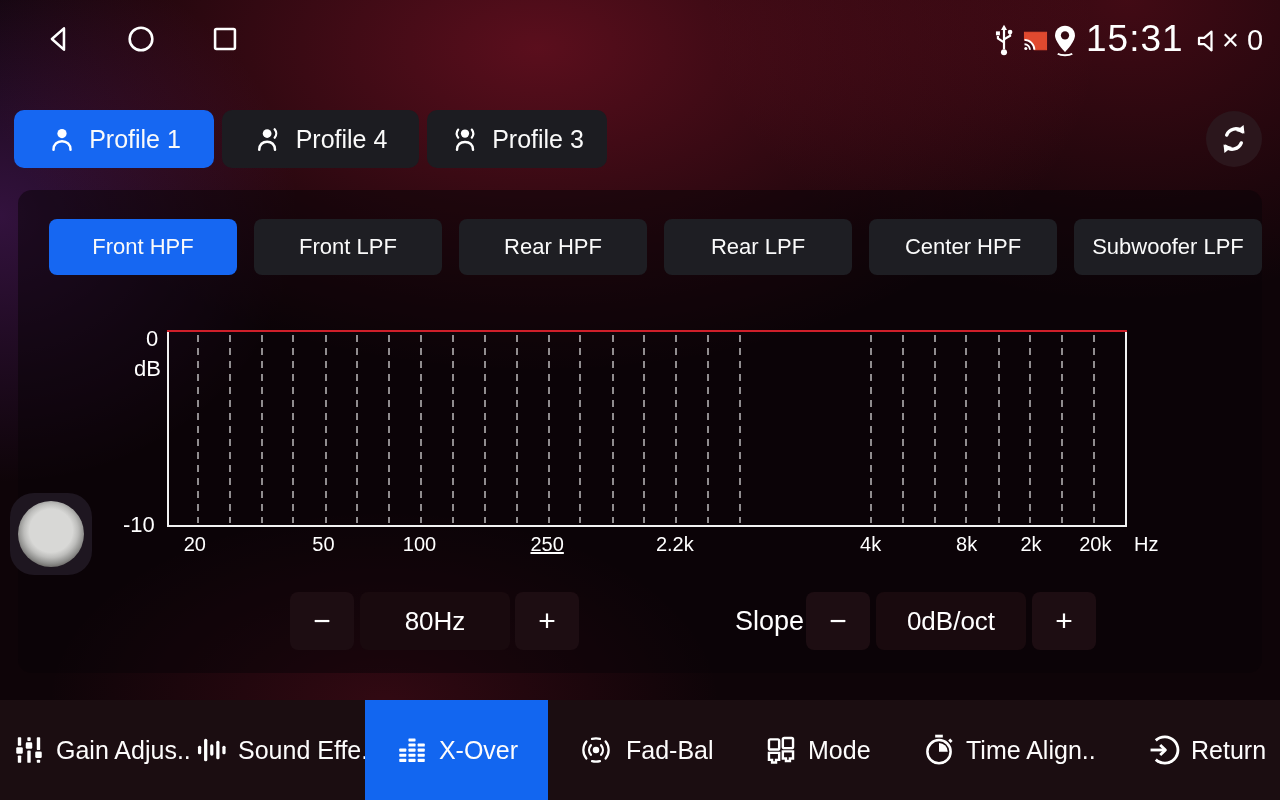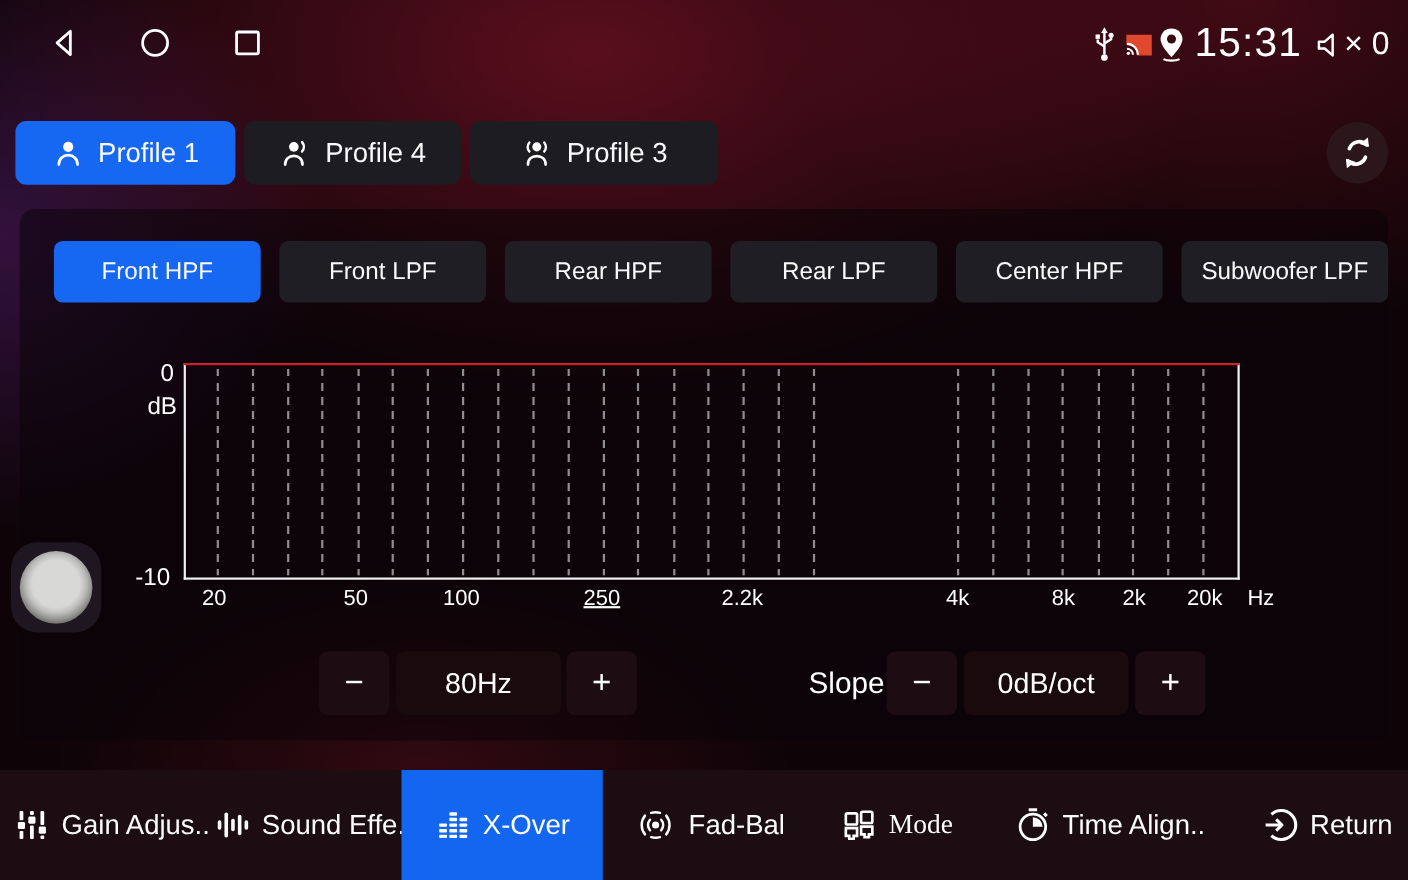--- a/index.html
+++ b/index.html
@@ -23,21 +23,21 @@
   .time { position:absolute; left:1086px; top:18px; font-size:37px; letter-spacing:1px; color:#fff; }
   .voltxt { position:absolute; left:1222px; top:24px; font-size:29px; color:#fff; }
 
   
   .chip { display:flex; align-items:center; justify-content:center; gap:12px;
           border-radius:10px; background:#1c1c21; color:#fafafa; cursor:pointer; }
   .chip.active { background:#1667f2; }
   .profile { position:absolute; top:110px; height:58px; font-size:25px; }
   .p1 { left:14px;  width:200px; }
   .p2 { left:222px; width:197px; }
-  .p3 { left:427px; width:226px; }
+  .p3 { left:427px; width:180px; }
   .refresh-btn { position:absolute; left:1206px; top:111px; width:56px; height:56px;
                  border-radius:50%; background:#2b161c; display:flex; align-items:center; justify-content:center; cursor:pointer; }
 
   
   .panel { position:absolute; left:18px; top:190px; width:1244px; height:483px;
            border-radius:14px; background:rgba(9,4,7,0.52); }
   .tabs { position:absolute; left:49px; top:219px; width:1213px; height:56px; display:flex; gap:17px; }
   .tabs .chip { flex:1; border-radius:8px; font-size:22px; background:#1e1e23; }
   .tabs .chip.active { background:#1667f2; }
 
@@ -70,21 +70,21 @@
   .assist .ball { width:66px; height:66px; border-radius:50%;
             background:radial-gradient(circle at 50% 45%, #d8d8d6 0 44%, #bdbdbb 55%, #8f8f8d 67%, #55524f 80%, #322c36 95%); }
 
   
   .bottomnav { position:absolute; left:0; top:700px; width:1280px; height:100px; background:#1b0d11; }
   .nav-item { position:absolute; top:0; height:100px; display:flex; align-items:center; gap:10px;
               font-size:25px; color:#fdfcfc; cursor:pointer; }
   .nav-item.active { background:#1266f0; justify-content:center; }
   .n1 { left:12px; }  .n2 { left:194px; }
   .n3 { left:365px; width:183px; }
-  .n4 { left:576px; } .n5 { left:764px;font-family:Liberation Serif, serif; } .n6 { left:922px; } .n7 { left:1147px; }
+  .n4 { left:576px; } .n5 { left:764px; } .n6 { left:922px; } .n7 { left:1147px; }
 </style>
 </head>
 <body>
 
 <div class="screen">
 
   <div class="statusbar">
     <div class="navbtn" style="left:42px;">
       <span>
         <svg width="34" height="34" viewBox="0 0 24 24">

